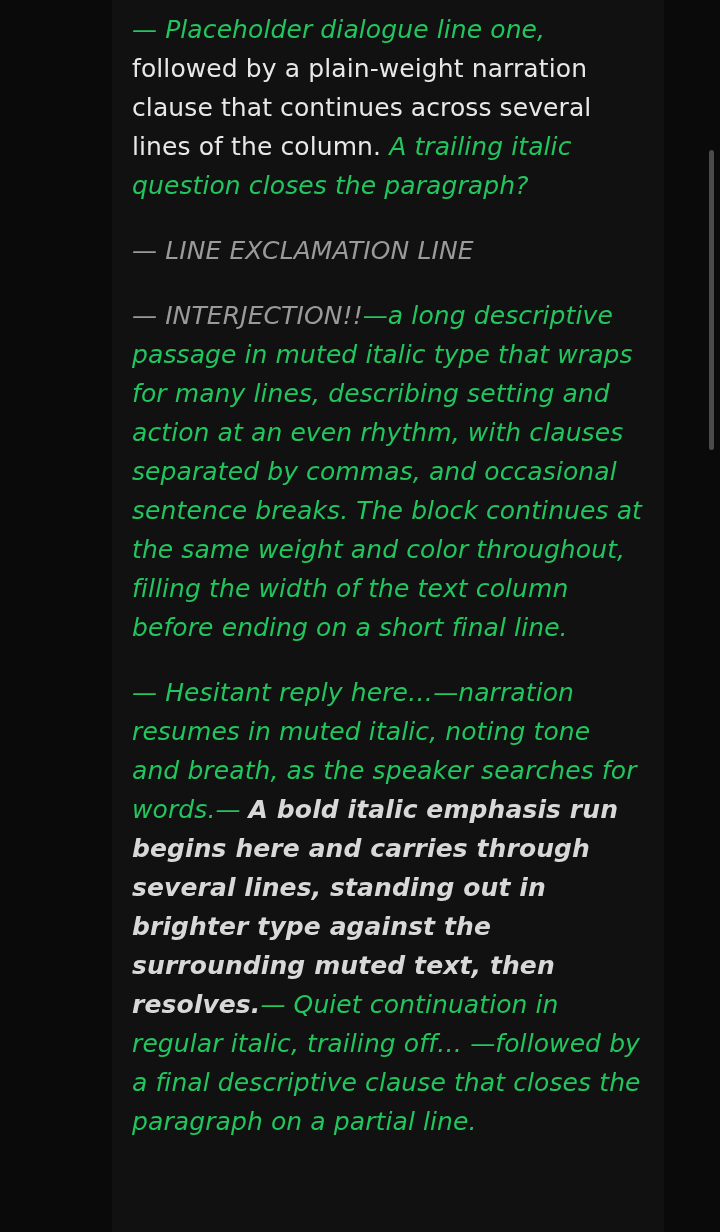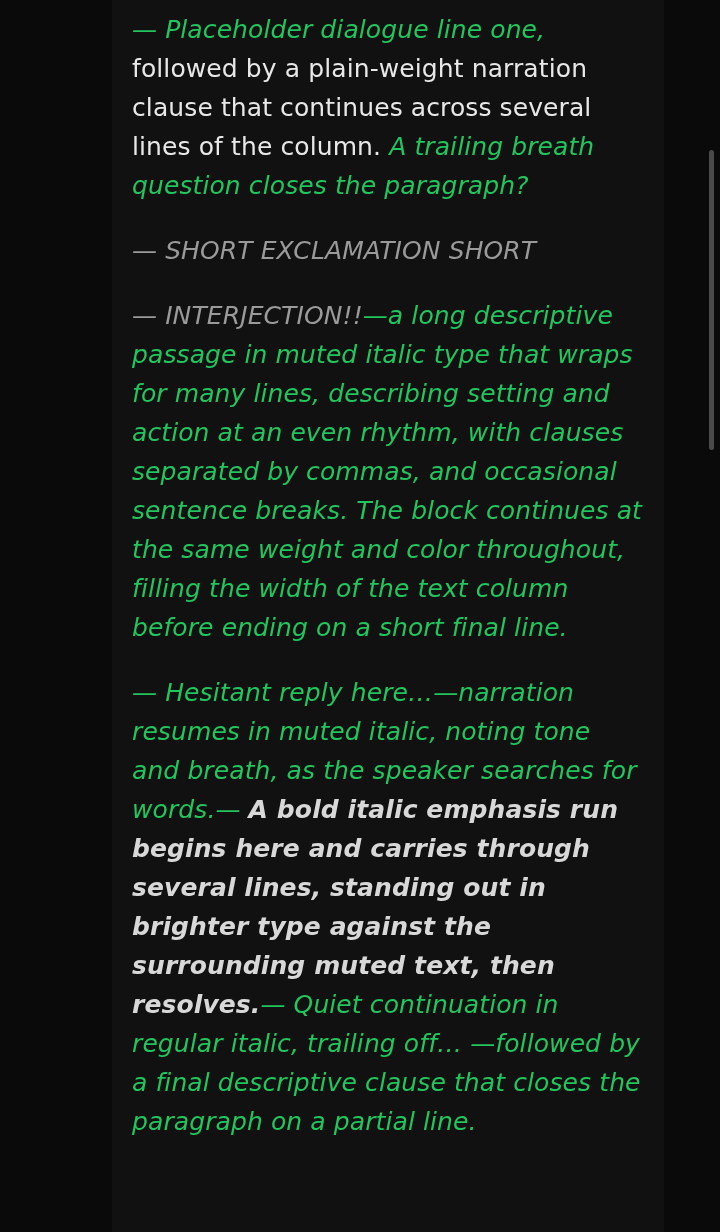--- a/index.html
+++ b/index.html
@@ -76,18 +76,18 @@
 </head>
 <body>
 
 <div class="reader">
   <div class="gutter-left"></div>
   <div class="gutter-right"></div>
   <div class="scrollbar-track">
     <div class="scrollbar-thumb"></div>
   </div>
   <div id="body-text">
-      <p><span class="dim-italic">— Placeholder dialogue line one, </span><span class="plain">followed by a plain-weight narration clause that continues across several lines of the column. </span><span class="dim-italic">A trailing breath question closes the paragraph?</span></p>
-      <p><span class="caps-italic">— SHORT EXCLAMATION SHORT</span></p>
+      <p><span class="dim-italic">— Placeholder dialogue line one, </span><span class="plain">followed by a plain-weight narration clause that continues across several lines of the column. </span><span class="dim-italic">A trailing italic question closes the paragraph?</span></p>
+      <p><span class="caps-italic">— LINE EXCLAMATION LINE</span></p>
       <p><span class="caps-italic">— INTERJECTION!!</span><span class="dim-italic">—a long descriptive passage in muted italic type that wraps for many lines, describing setting and action at an even rhythm, with clauses separated by commas, and occasional sentence breaks. The block continues at the same weight and color throughout, filling the width of the text column before ending on a short final line.</span></p>
       <p><span class="dim-italic">— Hesitant reply here…</span><span class="dim-italic">—narration resumes in muted italic, noting tone and breath, as the speaker searches for words.— </span><span class="bold-italic">A bold italic emphasis run begins here and carries through several lines, standing out in brighter type against the surrounding muted text, then resolves.</span><span class="dim-italic">— Quiet continuation in regular italic, trailing off… —followed by a final descriptive clause that closes the paragraph on a partial line.</span></p>
     </div>
 </div>
 
 </body></html>

